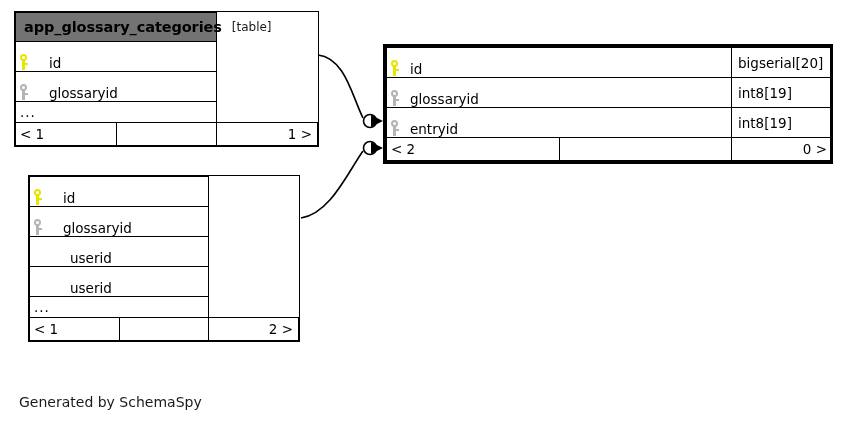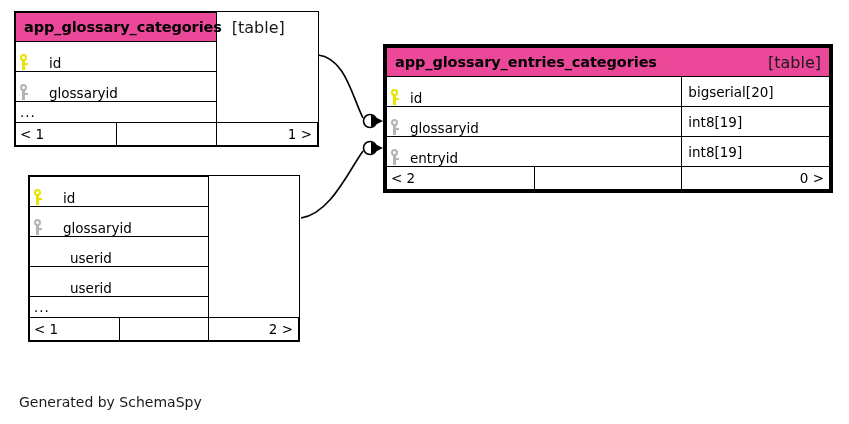--- a/index.html
+++ b/index.html
@@ -49,40 +49,40 @@
     table-layout: fixed;
   }
   .tbl-inner td {
     border: 1px solid #000000;
     padding: 0;
     vertical-align: middle;
   }
 
   
   .tbl-head {
-    background: #ec4899;
+    background: #737373;
     height: 28px;
     position: relative;
   }
   .tbl-head .title-wrap {
     display: flex;
     align-items: center;
     justify-content: space-between;
     padding: 0 8px;
     height: 28px;
   }
   .tbl-title {
     font-weight: bold;
     font-size: 14.5px;
     color: #000000;
     letter-spacing: -0.1px;
     white-space: nowrap;
   }
   .tbl-tag {
-    font-size: 16px;
+    font-size: 12px;
     color: #1a1a1a;
     white-space: nowrap;
     padding-left: 10px;
   }
 
   
   .col-row { height: 29px; }
   .col-cell {
     display: flex;
     align-items: flex-end;
@@ -249,28 +249,20 @@
               <div class="foot-cell foot-right">1 &gt;</div>
             </td>
       </tr>
     </tbody>
       </table>
   </div>
 
   <div class="er-table focus" id="tbl-entries-categories" style="left:383px; top:44px; width:450px;">
     <table class="tbl-inner">
       <tbody>
-          <tr class="tbl-head">
-        <td colspan="3">
-          <div class="title-wrap">
-            <span class="tbl-title">app_glossary_entries_categories</span>
-            <span class="tbl-tag">[table]</span>
-          </div>
-        </td>
-      </tr>
       <tr class="col-row">
         <td colspan="2" style="width:344px">
           <div class="col-cell">
             <span class="key-icon key-primary">
               <span class="kbow"></span>
                   <span class="kshaft"></span>
                   <span class="ktooth"></span>
             </span>
             <span class="col-name" style="padding-left:7px">id</span>
           </div>

